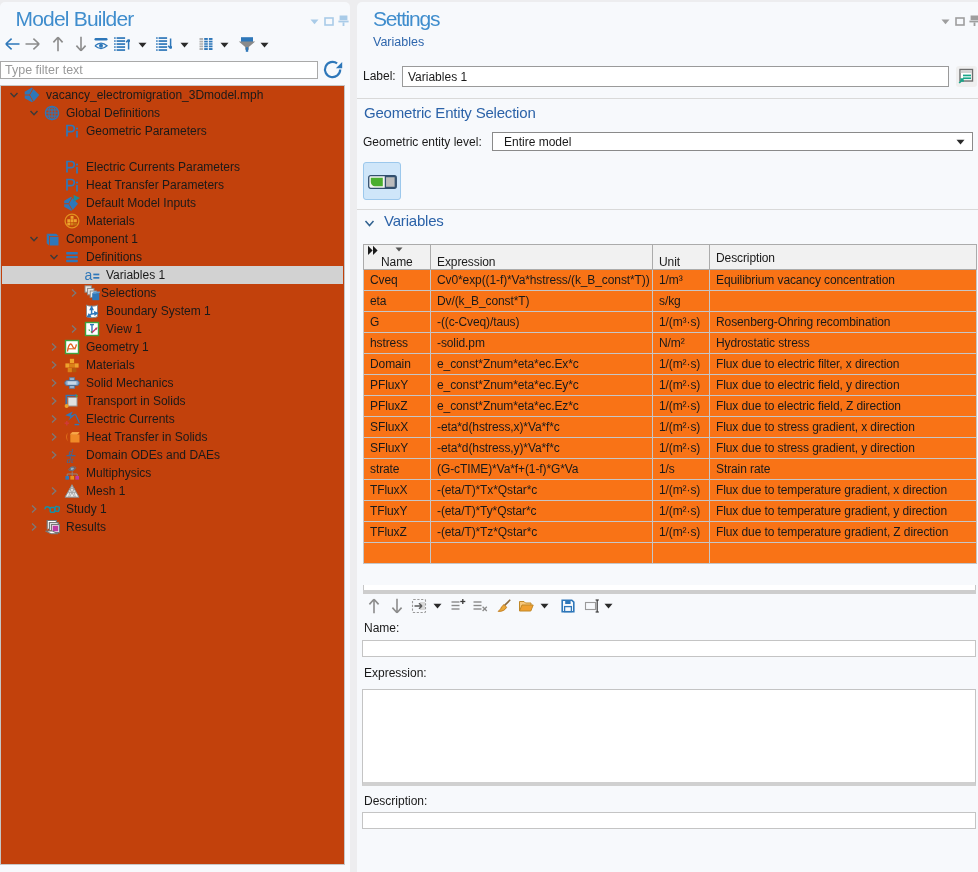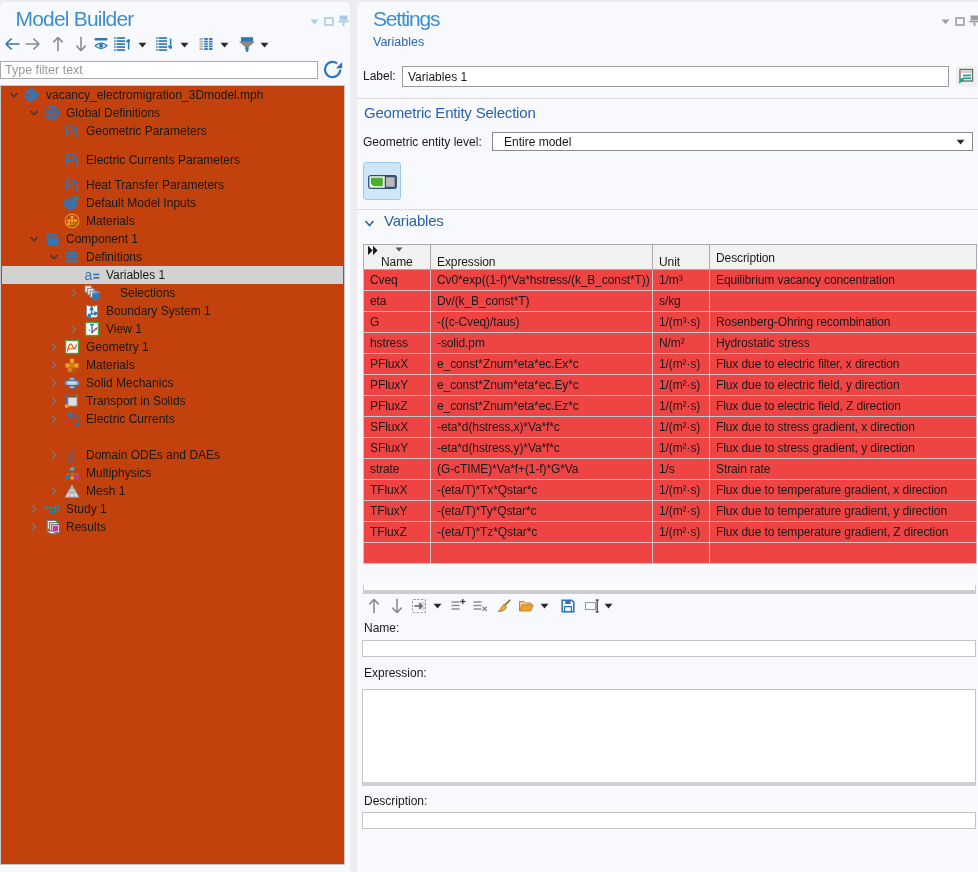--- a/index.html
+++ b/index.html
@@ -14,21 +14,21 @@
 #tree{position:absolute;left:0;top:83px;width:345px;height:780px;background:#c2410c;border:1px solid #c6c6c6}
 .trow{position:absolute;left:1px;right:1px;height:18px;line-height:18px;white-space:nowrap}
 .trow.sel{background:#d2d2d2}
 .chev{position:absolute;top:4px;width:10px;height:10px}
 .ti{position:absolute;top:1px;width:16px;height:16px}
 .tl{position:absolute;font-size:12px}
 .sechead{position:absolute;font-size:15px;color:#2b62a8;letter-spacing:-0.2px;white-space:nowrap}
 .lbl{position:absolute;font-size:12px;white-space:nowrap}
 .inp{position:absolute;background:#fff;border:1px solid #c4c4c4}
 .hr{position:absolute;left:0;width:621px;height:1px;background:#d9d9d9}
-#vartab{position:absolute;left:363px;top:242px;border-collapse:collapse;table-layout:fixed;background:#ef4444;border:1px solid #9e9e9e}
+#vartab{position:absolute;left:363px;top:242px;border-collapse:collapse;table-layout:fixed;background:#f97316;border:1px solid #9e9e9e}
 #vartab td{border:1px solid #c6c6c6;height:21px;padding:0 0 0 6px;font-size:12px;white-space:nowrap;overflow:hidden;letter-spacing:-0.1px}
 #vartab tr.hdr td{background:#f1f1f1;height:25px;border-color:#ababab;position:relative}
 .tbi{position:absolute;top:596px;width:16px;height:16px}
 .dd{position:absolute}
 </style></head>
 <body>
 <div id="lp" class="panel">
 <div class="title" style="left:15.5px;top:5px">Model Builder</div>
 <span style="position:absolute;left:310px;top:16.5px">
       <svg width="9" height="6" viewBox="0 0 9 6" style="">
@@ -194,21 +194,21 @@
 <div class="trow" style="top:36px">
         <span class="ti" style="left:62px">
           <svg width="16" height="16" viewBox="0 0 16 16" style="">
             <path d="M3,13.5 V2.5 H7.2 a3.1,3.1 0 0 1 0,6.2 H3" fill="none" stroke="#2e77b9" stroke-width="1.7"></path>
             <circle cx="13" cy="5.6" r="1.1" fill="#2e77b9"></circle>
             <line x1="13" y1="8" x2="13" y2="14.5" stroke="#2e77b9" stroke-width="1.7"></line>
           </svg>
         </span>
         <span class="tl" style="left:84px">Geometric Parameters</span>
       </div>
-<div class="trow" style="top:65px">
+<div class="trow" style="top:72px">
         <span class="ti" style="left:62px">
           <svg width="16" height="16" viewBox="0 0 16 16" style="">
             <path d="M3,13.5 V2.5 H7.2 a3.1,3.1 0 0 1 0,6.2 H3" fill="none" stroke="#2e77b9" stroke-width="1.7"></path>
             <circle cx="13" cy="5.6" r="1.1" fill="#2e77b9"></circle>
             <line x1="13" y1="8" x2="13" y2="14.5" stroke="#2e77b9" stroke-width="1.7"></line>
           </svg>
         </span>
         <span class="tl" style="left:84px">Electric Currents Parameters</span>
       </div>
 <div class="trow" style="top:90px">
@@ -301,21 +301,21 @@
           <svg width="16" height="16" viewBox="0 0 16 16" style="">
             <g fill="#e8e8e8" stroke="#8a8a8a" stroke-width="1">
               <rect x="1" y="0.8" width="6.4" height="6.4"></rect>
               <rect x="3.6" y="3.4" width="6.4" height="6.4"></rect>
               <rect x="6.2" y="6" width="6.4" height="6.4"></rect>
             </g>
             <rect x="8.2" y="8.2" width="7" height="7" fill="#2e77b9"></rect>
             <polygon points="8.2,8.2 10,6.6 17,6.6 15.2,8.2" fill="#5a9bd4"></polygon>
           </svg>
         </span>
-        <span class="tl" style="left:118px">Selections</span>
+        <span class="tl" style="left:99px">Selections</span>
       </div>
 <div class="trow" style="top:216px">
         <span class="ti" style="left:82px">
           <svg width="16" height="16" viewBox="0 0 16 16" style="">
             <path d="M2.5,2 c2,1.6 9,1.6 11,0 v11.5 c-2,1.6 -9,1.6 -11,0 z" fill="#fff" stroke="#8a8a8a" stroke-width="1"></path>
             <g stroke="#2e77b9" stroke-width="1.5" fill="#2e77b9">
               <line x1="7.6" y1="11" x2="7.6" y2="6"></line>
               <polygon points="7.6,4 6.4,6.6 8.8,6.6"></polygon>
               <line x1="7.6" y1="11" x2="11.4" y2="10.4"></line>
               <polygon points="13.2,10.1 10.8,9.2 11.1,11.6"></polygon>
@@ -424,20 +424,37 @@
             <polygon points="1.2,4.2 8.8,0.6 6.8,4.4 12.6,2.6 4.4,9.4 6.4,5.8" fill="#2e77b9"></polygon>
             <path d="M11.5,3.5 L15.4,11.8" stroke="#2e77b9" stroke-width="1.2" fill="none"></path>
             <g stroke="#d03a3a" stroke-width="1.4">
               <line x1="0.6" y1="12.2" x2="5" y2="12.2"></line>
               <line x1="2.8" y1="10" x2="2.8" y2="14.4"></line>
             </g>
             <line x1="10.6" y1="13.6" x2="15.2" y2="13.6" stroke="#2e77b9" stroke-width="1.4"></line>
           </svg>
         </span>
         <span class="tl" style="left:84px">Electric Currents</span>
+      </div>
+<div class="trow" style="top:342px">
+        <span class="chev" style="left:47px">
+          <svg width="10" height="10" viewBox="0 0 10 10">
+            <path d="M3,1.5 L6.8,5 L3,8.5" fill="none" stroke="#7a7a7a" stroke-width="1.3"></path>
+          </svg>
+        </span>
+        <span class="ti" style="left:62px">
+          <svg width="16" height="16" viewBox="0 0 16 16" style="">
+            <path d="M3.5,3.5 q-2.4,4.5 0,9 q-1,-4.5 0,-9" fill="#e87e1e"></path>
+            <polygon points="6,5.5 8.3,3.2 15.5,3.2 13.2,5.5" fill="#f8a848"></polygon>
+            <polygon points="6,5.5 8.3,3.2 8.3,11.2 6,13.5" fill="#c86010"></polygon>
+            <rect x="6.5" y="5.5" width="9" height="8" fill="#f08a28"></rect>
+            <polygon points="6,5.5 8.3,3.2 15.5,3.2 13.2,5.5" fill="#f8a848"></polygon>
+          </svg>
+        </span>
+        <span class="tl" style="left:84px">Heat Transfer in Solids</span>
       </div>
 <div class="trow" style="top:360px">
         <span class="chev" style="left:47px">
           <svg width="10" height="10" viewBox="0 0 10 10">
             <path d="M3,1.5 L6.8,5 L3,8.5" fill="none" stroke="#7a7a7a" stroke-width="1.3"></path>
           </svg>
         </span>
         <span class="ti" style="left:62px">
           <svg width="16" height="16" viewBox="0 0 16 16" style="">
             <g fill="#2e6da8" font-family="Liberation Serif,serif" font-style="italic">
@@ -622,21 +639,21 @@
           <td>1/(m³·s)</td>
           <td>Rosenberg-Ohring recombination</td>
         </tr>
 <tr>
           <td>hstress</td>
           <td>-solid.pm</td>
           <td>N/m²</td>
           <td>Hydrostatic stress</td>
         </tr>
 <tr>
-          <td>PFluxX</td>
+          <td>Domain</td>
           <td>e_const*Znum*eta*ec.Ex*c</td>
           <td>1/(m²·s)</td>
           <td>Flux due to electric filter, x direction</td>
         </tr>
 <tr>
           <td>PFluxY</td>
           <td>e_const*Znum*eta*ec.Ey*c</td>
           <td>1/(m²·s)</td>
           <td>Flux due to electric field, y direction</td>
         </tr>

